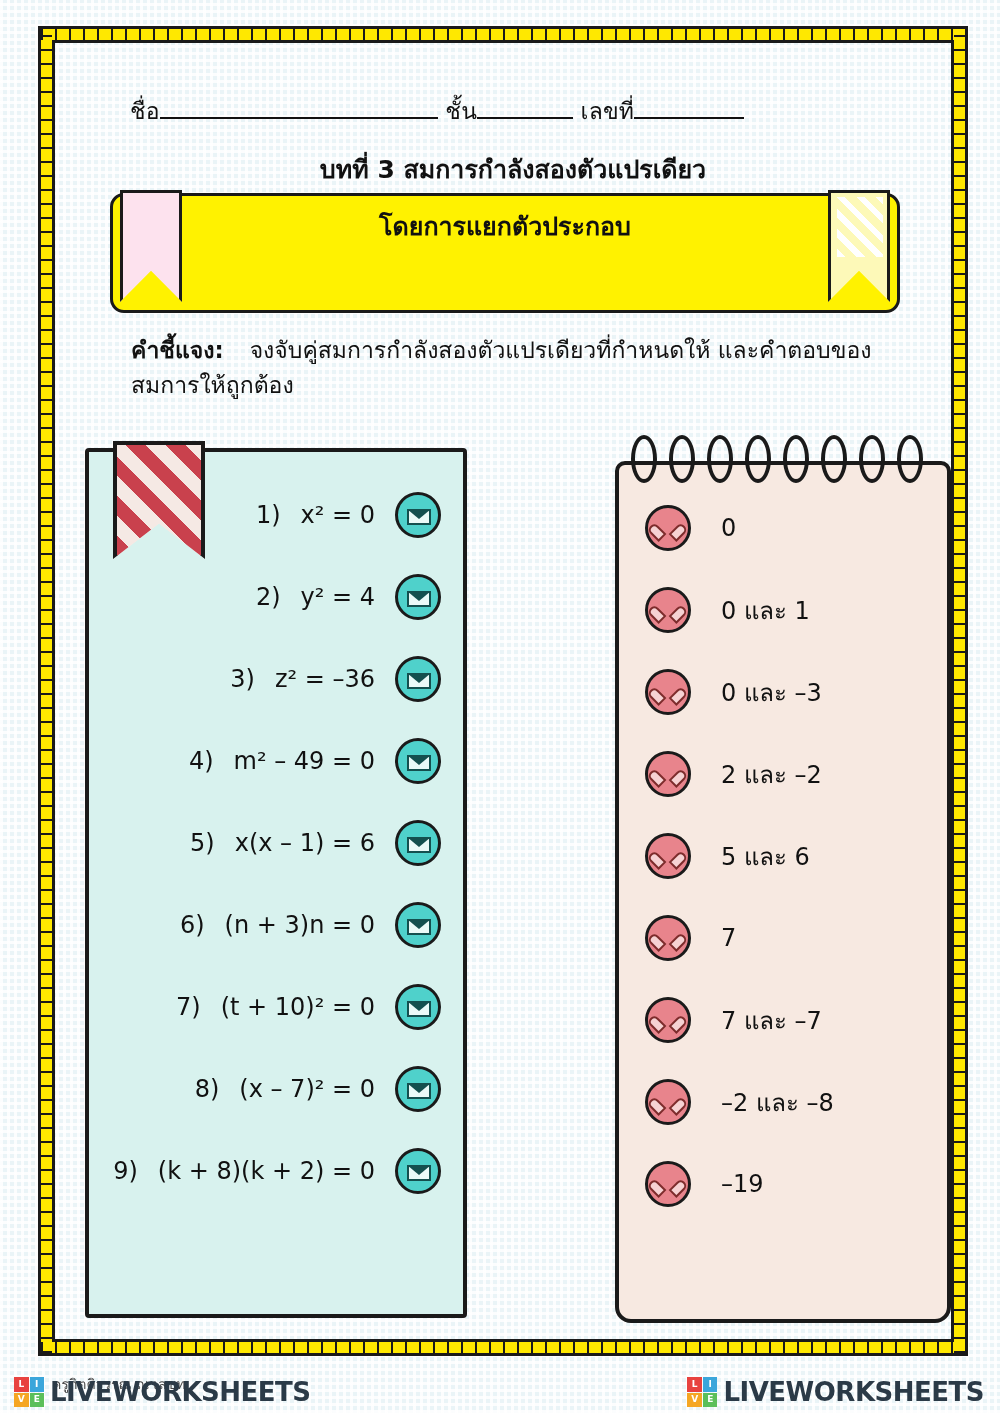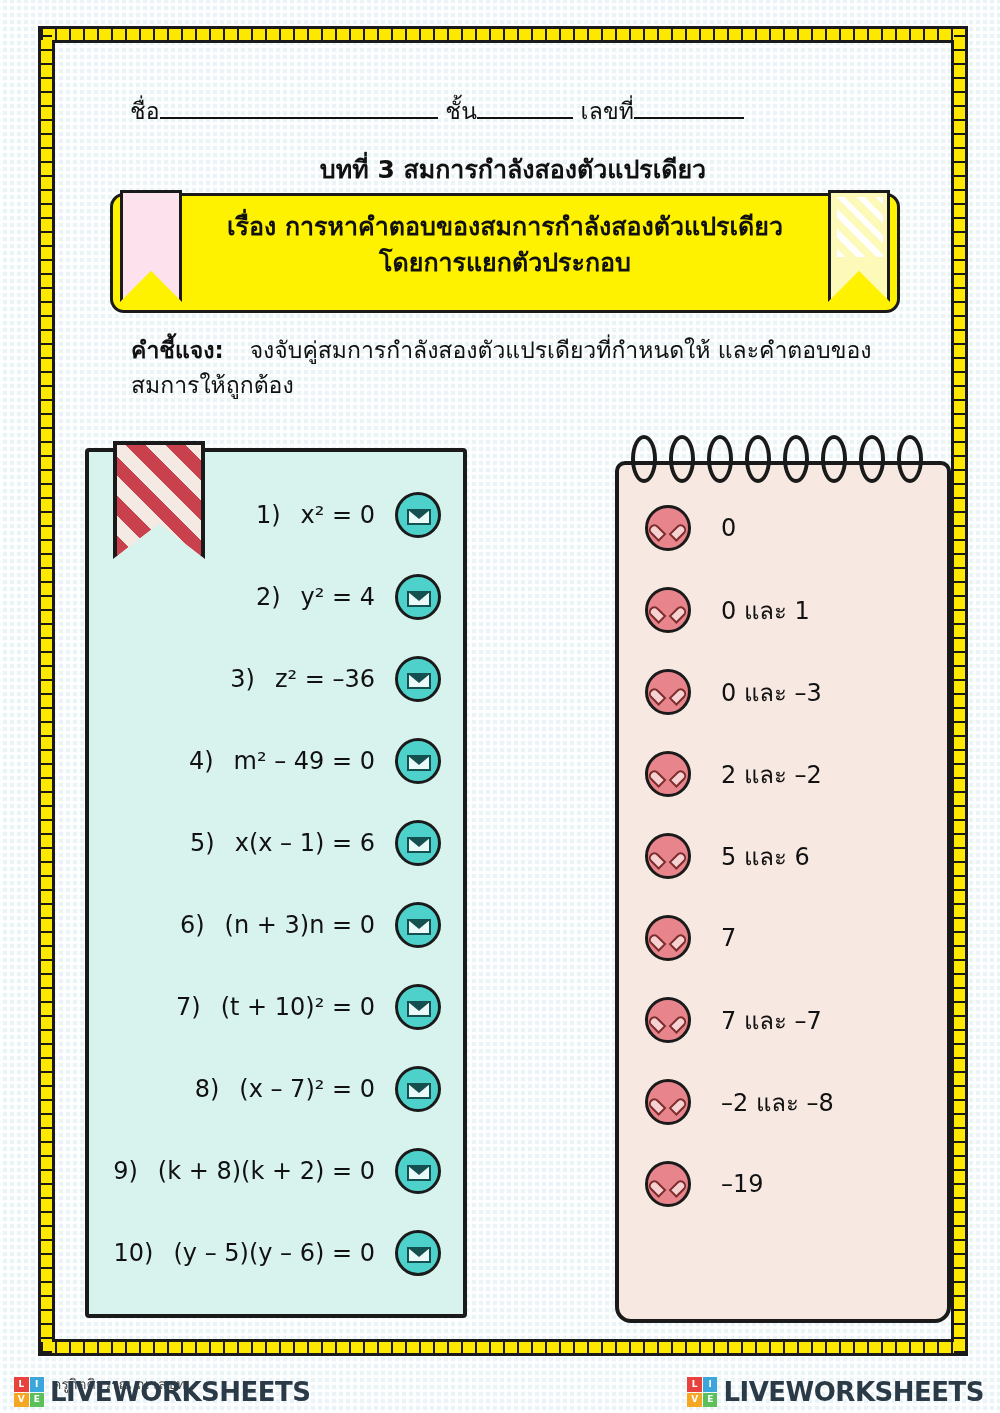--- a/index.html
+++ b/index.html
@@ -415,21 +415,20 @@
       <span class="seg">เลขที่</span><span class="u u3"></span>
     </div>
 
     <div class="chapter-title">บทที่ 3 สมการกำลังสองตัวแปรเดียว</div>
 
     <div class="banner-wrap">
       <div class="banner"></div>
       <div class="ribbon-left"></div>
       <div class="ribbon-right"></div>
       <div class="banner-text">
-        <div>เรื่อง  การหาคำตอบของสมการกำลังสองตัวแปรเดียว</div>
         <div>โดยการแยกตัวประกอบ</div>
       </div>
     </div>
 
     <div class="instruction">
       <span class="lead">คำชี้แจง:</span><span>จงจับคู่สมการกำลังสองตัวแปรเดียวที่กำหนดให้   และคำตอบของสมการให้ถูกต้อง</span>
     </div>
 
     <div class="left-panel">
       <div class="eq-list">
@@ -508,28 +507,20 @@
 
         <div class="eq-row">
           <span class="eq-text">9)</span>
           <span class="eq-text">(k + 8)(k + 2) = 0</span>
           <span class="env">
               <span class="body"></span>
               <span class="flap"></span>
             </span>
         </div>
 
-        <div class="eq-row">
-          <span class="eq-text">10)</span>
-          <span class="eq-text">(y – 5)(y – 6) = 0</span>
-          <span class="env">
-              <span class="body"></span>
-              <span class="flap"></span>
-            </span>
-        </div>
 
       </div>
     </div>
 
     <div class="bookmark">
         <span class="stripes"></span>
       </div>
 
     <div class="right-panel">
       <div class="ans-list">

